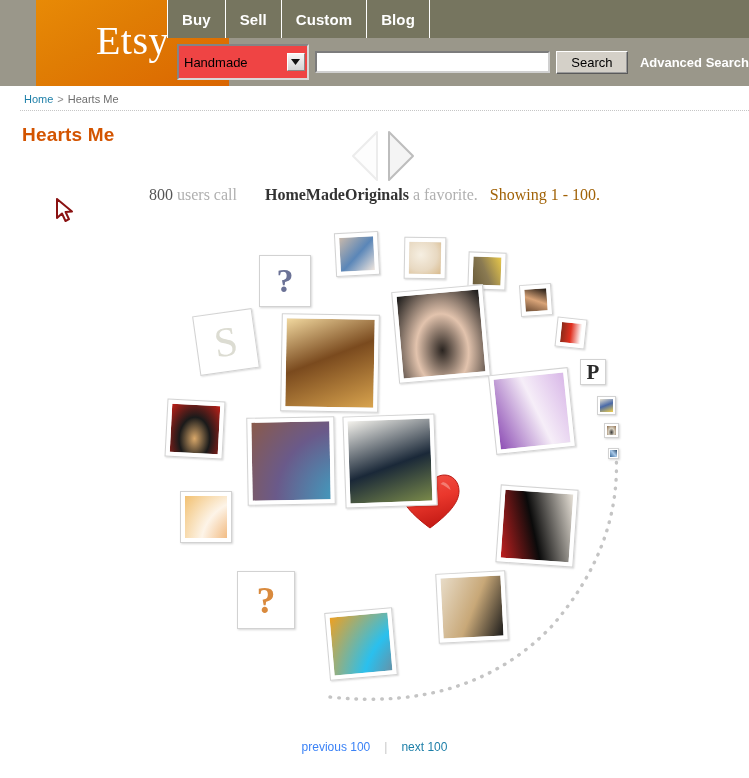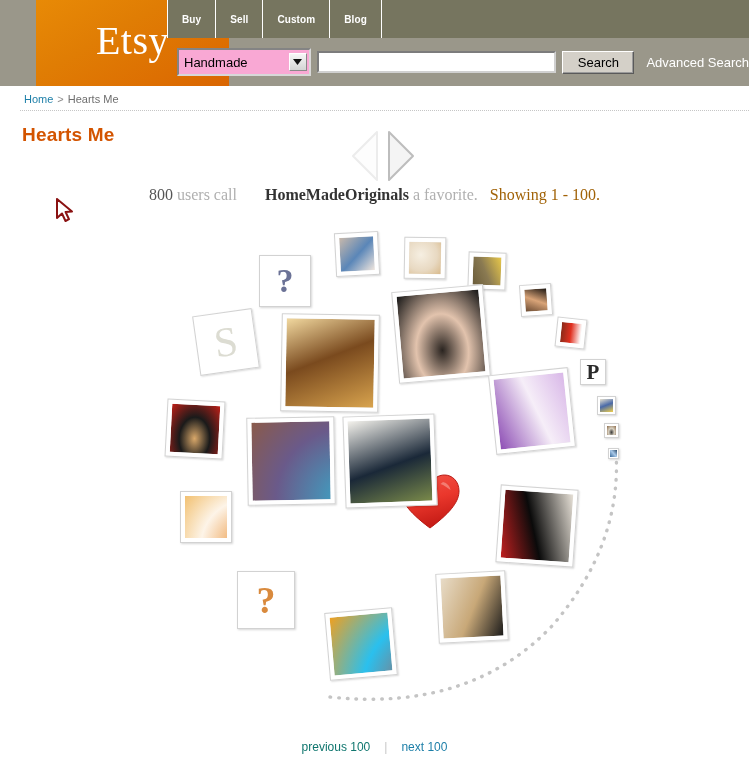--- a/index.html
+++ b/index.html
@@ -35,42 +35,42 @@
   .navbar {
     position: absolute; left: 167px; top: 0;
     width: 582px; height: 38px;
     background: #76755f;
     display: flex; align-items: stretch;
   }
   .nav-item {
     display: flex; align-items: center; justify-content: center;
     padding: 0 14px;
     color: #ffffff;
-    font-size: 10px; font-weight: bold;
+    font-size: 15px; font-weight: bold;
     border-right: 1px solid #ffffff;
     letter-spacing: 0.1px;
     cursor: pointer;
     user-select: none;
   }
   .nav-item:first-child { border-left: 1px solid #ffffff; }
   .nav-filler { flex: 1; }
 
   .searchrow {
     position: absolute; left: 167px; top: 38px;
     width: 582px; height: 48px;
     display: flex; align-items: center;
     padding-left: 10px;
     box-sizing: border-box;
   }
   .cat-select {
-    width: 140px; height: 28px;
+    width: 140px; height: 36px;
     font-family: "Liberation Sans", sans-serif;
     font-size: 13px;
     border: 2px inset #d8d8d8;
-    background: #f9a8d4;
+    background: #ef4444;
     position: relative;
     display: flex; align-items: center;
     box-sizing: border-box;
     gap: 8px;
   }
   .cat-select-label {
     padding-left: 5px; color: #000; flex: 1;
     white-space: nowrap; overflow: hidden;
   }
   .cat-arrow {
@@ -106,20 +106,21 @@
     font-size: 13px; color: #000;
     cursor: pointer;
     box-sizing: border-box;
   }
   .adv-search {
     margin-left: 12px;
     color: #ffffff;
     font-size: 13px;
     white-space: nowrap;
     cursor: pointer;
+    font-weight: bold;
   }
 
   
   .breadcrumb {
     position: absolute; left: 0; top: 86px;
     width: 749px; height: 26px;
     padding-left: 24px;
     box-sizing: border-box;
     display: flex; align-items: center;
     font-size: 11px;
@@ -215,21 +216,21 @@
   .heart-gfx { position: absolute; pointer-events: none; }
 
   
   .pagination {
     position: absolute; left: 0; top: 740px;
     width: 749px;
     display: flex; align-items: center; justify-content: center;
     gap: 14px;
     font-size: 12px;
   }
-  .pg-prev { color: #0f766e; cursor: default; }
+  .pg-prev { color: #3b82f6; cursor: default; }
   .pg-sep { color: #c8c8c8; }
   .pg-next { color: #1d7fa8; cursor: pointer; }
 </style>
 </head>
 <body>
 
 <div class="header">
 
   <div class="logo-box">
     <span class="logo-text">Etsy</span>

